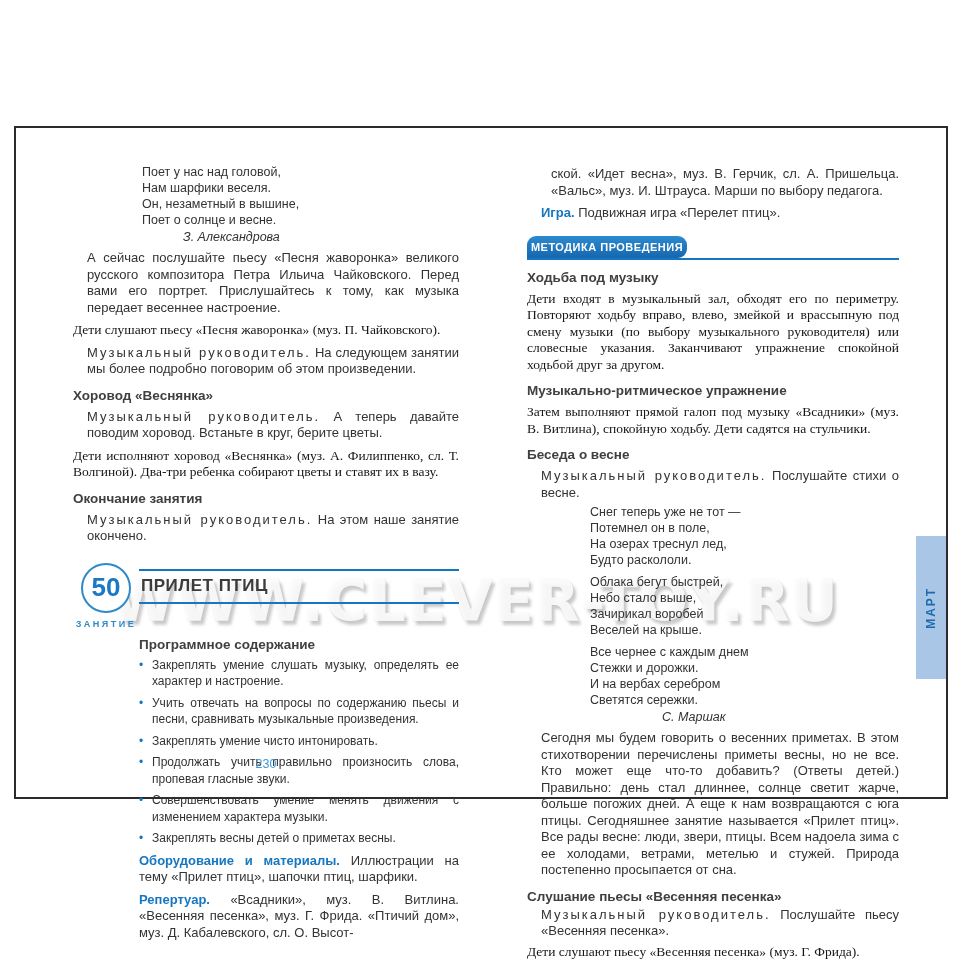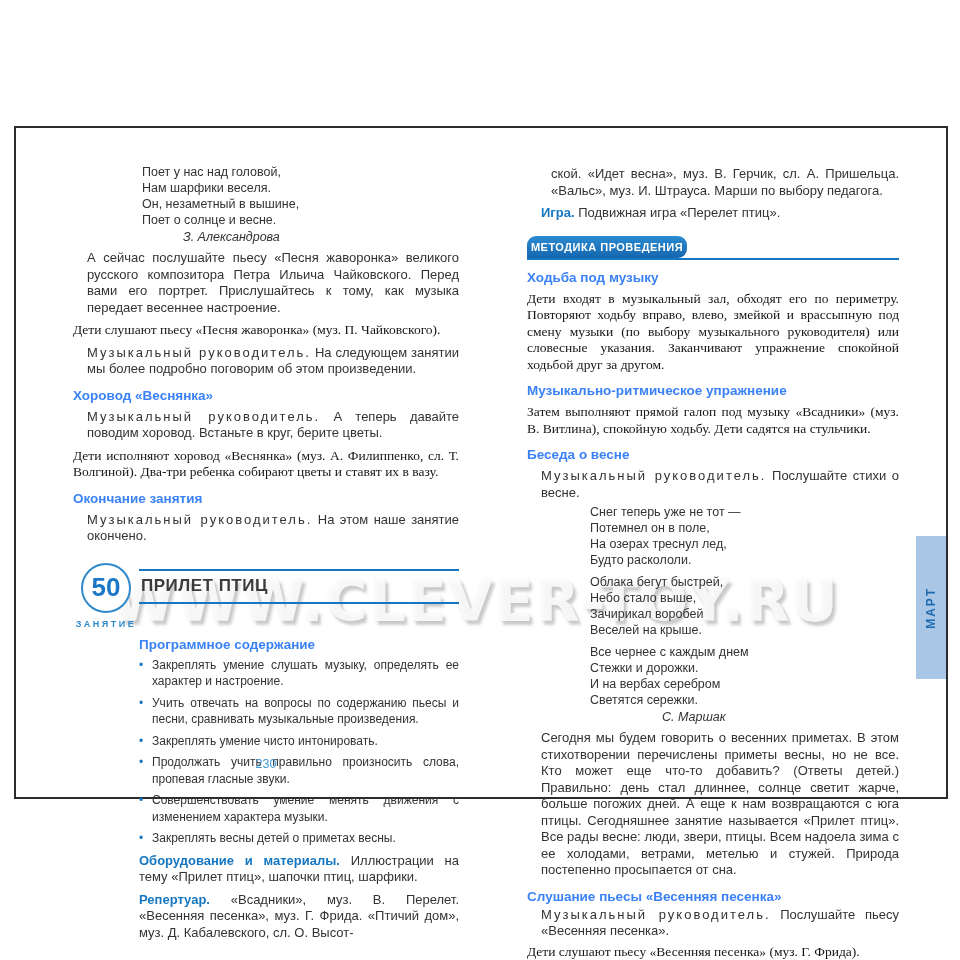--- a/index.html
+++ b/index.html
@@ -21,21 +21,21 @@
 
   .page{position:absolute;top:36px;bottom:0;z-index:2;background:transparent;}
   .page-left{left:57px;width:386px;}
   .page-right{left:511px;width:372px;}
 
   
   .sans-p{font-size:13px;line-height:16.5px;color:#333;text-align:justify;
     margin:6px 0 6px 14px;}
   .serif-p{font-family:"Liberation Serif","DejaVu Serif",serif;font-size:13.5px;
     line-height:16.5px;color:#161616;text-align:justify;margin:6px 0;}
-  .bh{color:#3b82f6;font-weight:bold;font-size:13.5px;margin:10px 0 3px 0;}
+  .bh{color:#404040;font-weight:bold;font-size:13.5px;margin:10px 0 3px 0;}
   .speaker{letter-spacing:2px;}
   .inline-label{color:#1577c2;font-weight:bold;}
 
   .poem{margin:0 0 2px 69px;font-size:12.5px;line-height:16px;color:#333;}
   .poem-r{margin-left:63px;}
   .poem .stanza{margin-bottom:6px;}
   .poem-author{font-style:italic;font-size:12.5px;color:#333;margin:1px 0 4px 110px;}
   .poem-author-r{margin-left:135px;}
 
   
@@ -123,21 +123,21 @@
           <div class="bh">Программное содержание</div>
           <ul class="bullets">
             <li>Закреплять умение слушать музыку, определять ее характер и настроение.</li>
             <li>Учить отвечать на вопросы по содержанию пьесы и песни, сравнивать музыкальные произведения.</li>
             <li>Закреплять умение чисто интонировать.</li>
             <li>Продолжать учить правильно произносить слова, пропевая гласные звуки.</li>
             <li>Совершенствовать умение менять движения с изменением характера музыки.</li>
             <li>Закреплять весны детей о приметах весны.</li>
           </ul>
           <p class="sans-p"><span class="inline-label">Оборудование и материалы.</span> <span>Иллюстрации на тему «Прилет птиц», шапочки птиц, шарфики.</span></p>
-          <p class="sans-p"><span class="inline-label">Репертуар.</span> <span>«Всадники», муз. В. Перелет. «Весенняя песенка», муз. Г. Фрида. «Птичий дом», муз. Д. Кабалевского, сл. О. Высот-</span></p>
+          <p class="sans-p"><span class="inline-label">Репертуар.</span> <span>«Всадники», муз. В. Витлина. «Весенняя песенка», муз. Г. Фрида. «Птичий дом», муз. Д. Кабалевского, сл. О. Высот-</span></p>
         </div>
       </div>
 
       <div class="pagenum">230</div>
     </div>
 
     <div class="page page-right">
 
       <p class="sans-p" style="margin-left:24px;margin-top:2px;">ской. «Идет весна», муз. В. Герчик, сл. А. Пришельца. «Вальс», муз. И. Штрауса. Марши по выбору педагога.</p>
       <p class="sans-p"><span class="inline-label">Игра.</span> <span>Подвижная игра «Перелет птиц».</span></p>

